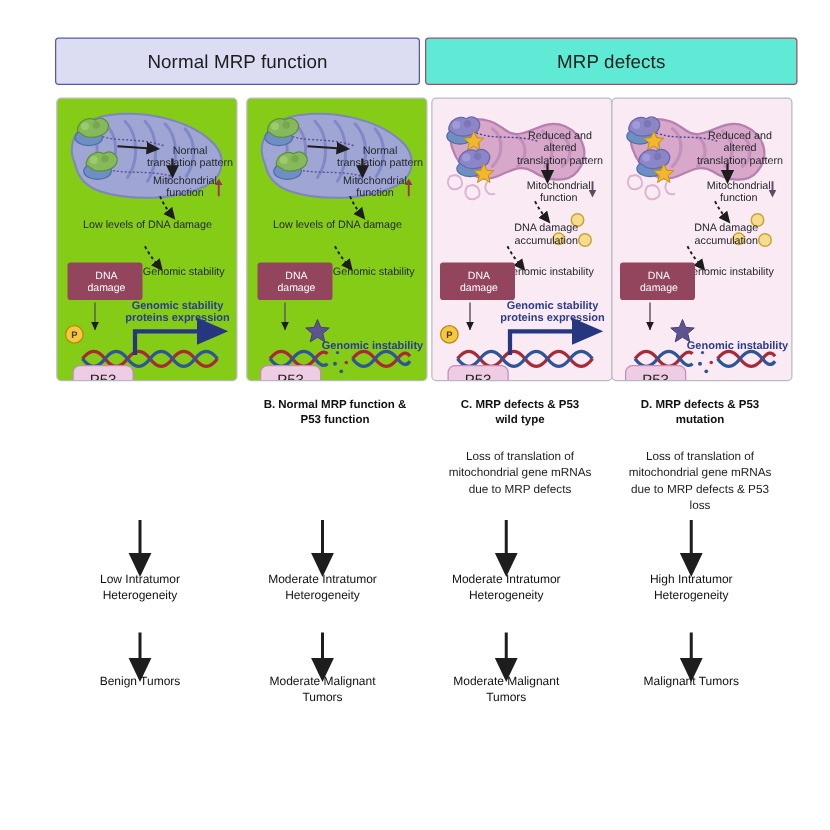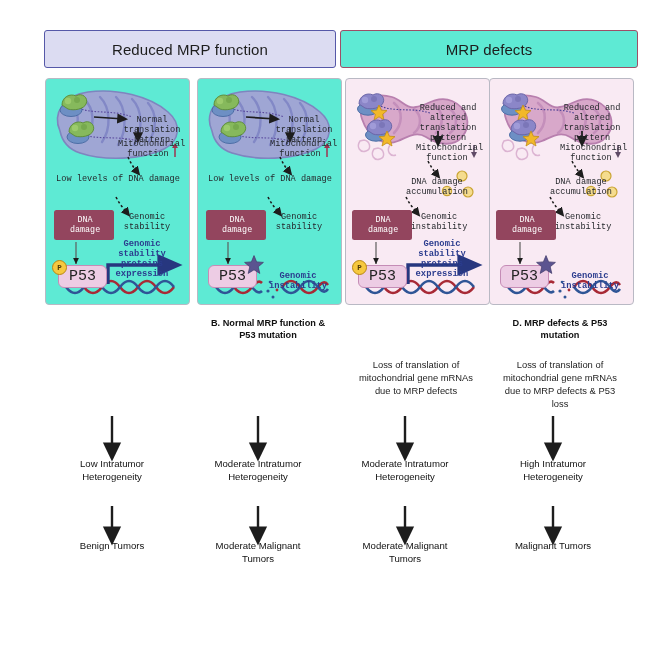--- a/index.html
+++ b/index.html
@@ -17,44 +17,44 @@
     font-size:15px;color:#1d1d1d;letter-spacing:.1px;
   }
   .banner.normal{left:44px;top:30px;width:290px;background:#dcdcf2;border:1.6px solid #5558a8;}
   .banner.defect{left:340px;top:30px;width:296px;background:#5eead4;border:1.6px solid #9e4f68;}
 
   
   .panel{
     position:absolute;top:78px;width:143px;height:225px;
     border-radius:4px;border:1.2px solid #b9b9c4;overflow:hidden;
   }
-  .panel.blue{background:#5eead4;}
+  .panel.blue{background:#84cc16;}
   .panel.pink{background:#f9eaf3;}
   #panelA{left:45px;}
   #panelB{left:197px;}
   #panelC{left:345px;}
   #panelD{left:489px;}
 
-  .pwrap{position:absolute;left:0;top:0;width:143px;height:225px;font-family:Liberation Mono, monospace;}
+  .pwrap{position:absolute;left:0;top:0;width:143px;height:225px;}
 
   
   .ptext{position:absolute;font-size:8.6px;line-height:10px;color:#25282c;text-align:center;}
   .bluebold{color:#2b3c8e;font-weight:bold;font-size:8.8px;line-height:10px;text-align:center;position:absolute;}
 
   
   .dmgbox{
     position:absolute;width:44px;height:30px;background:#93455e;border-radius:2.5px;
     color:#ffffff;font-size:8.4px;line-height:10px;text-align:center;
     display:flex;align-items:center;justify-content:flex-start;padding-left:16px;
   }
   
   .p53box{
     position:absolute;width:47px;height:21px;background:#edcce4;border:1.1px solid #c58cb6;
     border-radius:6px;display:flex;align-items:center;justify-content:center;
-    font-size:15px;color:#242424;
+    font-size:12px;color:#242424;margin-top:27px;
   }
   .phos{
     position:absolute;width:13px;height:13px;border-radius:50%;
     background:#f6c83f;border:1.1px solid #b88712;
     display:flex;align-items:center;justify-content:center;
     font-size:7.5px;font-weight:bold;color:#4a3607;
   }
   .mutstar{position:absolute;width:20px;height:20px;}
 
   
@@ -76,21 +76,21 @@
   }
   svg{display:block;}
   .ar{position:absolute;}
 </style>
 </head>
 <body>
 
 <div class="stage">
 
   <div class="banner normal">
-    <span>Reduced MRP function</span>
+    <span>Normal MRP function</span>
   </div>
   <div class="banner defect">
     <span>MRP defects</span>
   </div>
 
   <div class="panel blue" id="panelA">
     <div class="pwrap">
       <svg width="143" height="225" viewBox="0 0 143 225">
         <defs>
           <marker id="arrA" markerWidth="7" markerHeight="7" refX="5.4" refY="2.6" orient="auto">
@@ -461,21 +461,24 @@
         <span>P53</span>
       </div>
       <svg class="mutstar" style="left:46px;top:176px;" viewBox="0 0 20 20">
         <path d="M10,0.6 L12.6,6.9 L19.4,7.4 L14.2,11.8 L15.8,18.4 L10,14.8 L4.2,18.4 L5.8,11.8 L0.6,7.4 L7.4,6.9 Z" fill="#5b5490" stroke="#46406f" stroke-width="0.8"></path>
       </svg>
       <div class="bluebold" style="left:58px;top:192px;width:84px;">Genomic instability</div>
     </div>
   </div>
 
   <div class="caption" style="left:193px;top:317px;">
-    <span>B. Normal MRP function &amp;</span><br><span>P53 mutation</span>
+    <span>B. Normal MRP function &amp;</span><br><span>P53 function</span>
+  </div>
+  <div class="caption" style="left:341px;top:317px;">
+    <span>C. MRP defects &amp; P53</span><br><span>wild type</span>
   </div>
   <div class="caption" style="left:485px;top:317px;">
     <span>D. MRP defects &amp; P53</span><br><span>mutation</span>
   </div>
 
   <div class="subnote" style="left:337px;top:358px;">
     <span>Loss of translation of</span><br>
     <span>mitochondrial gene mRNAs</span><br>
     <span>due to MRP defects</span>
   </div>

